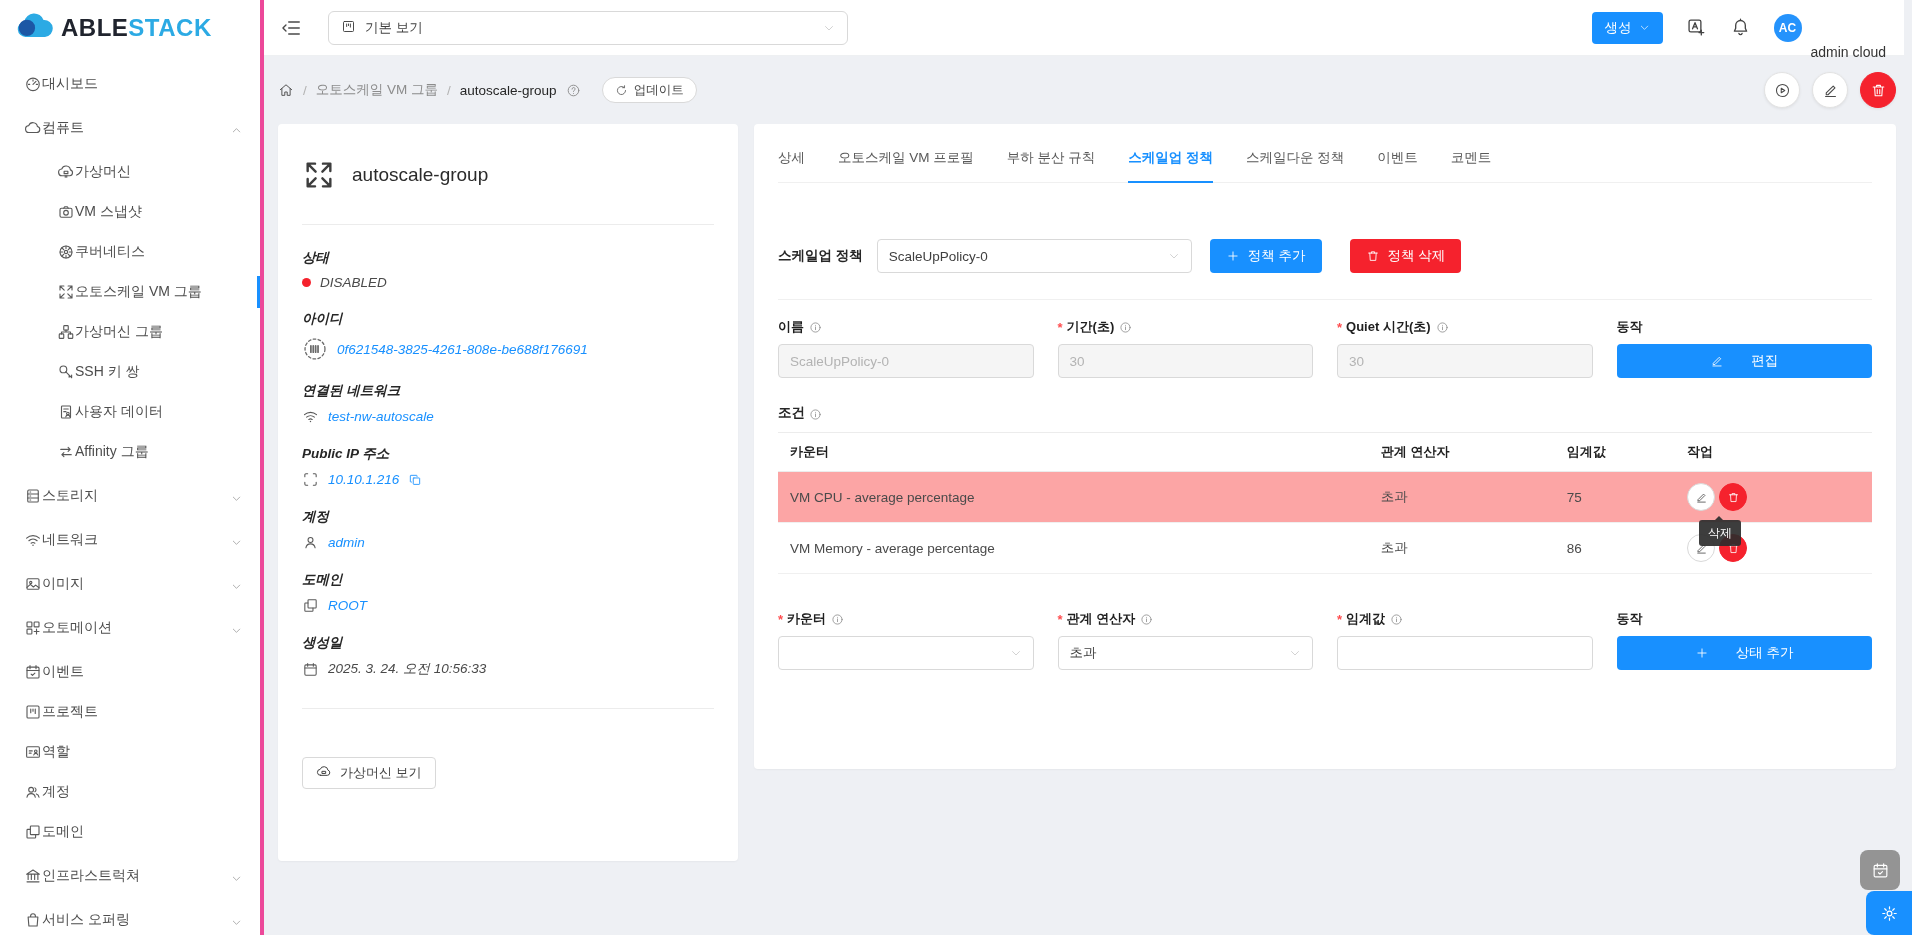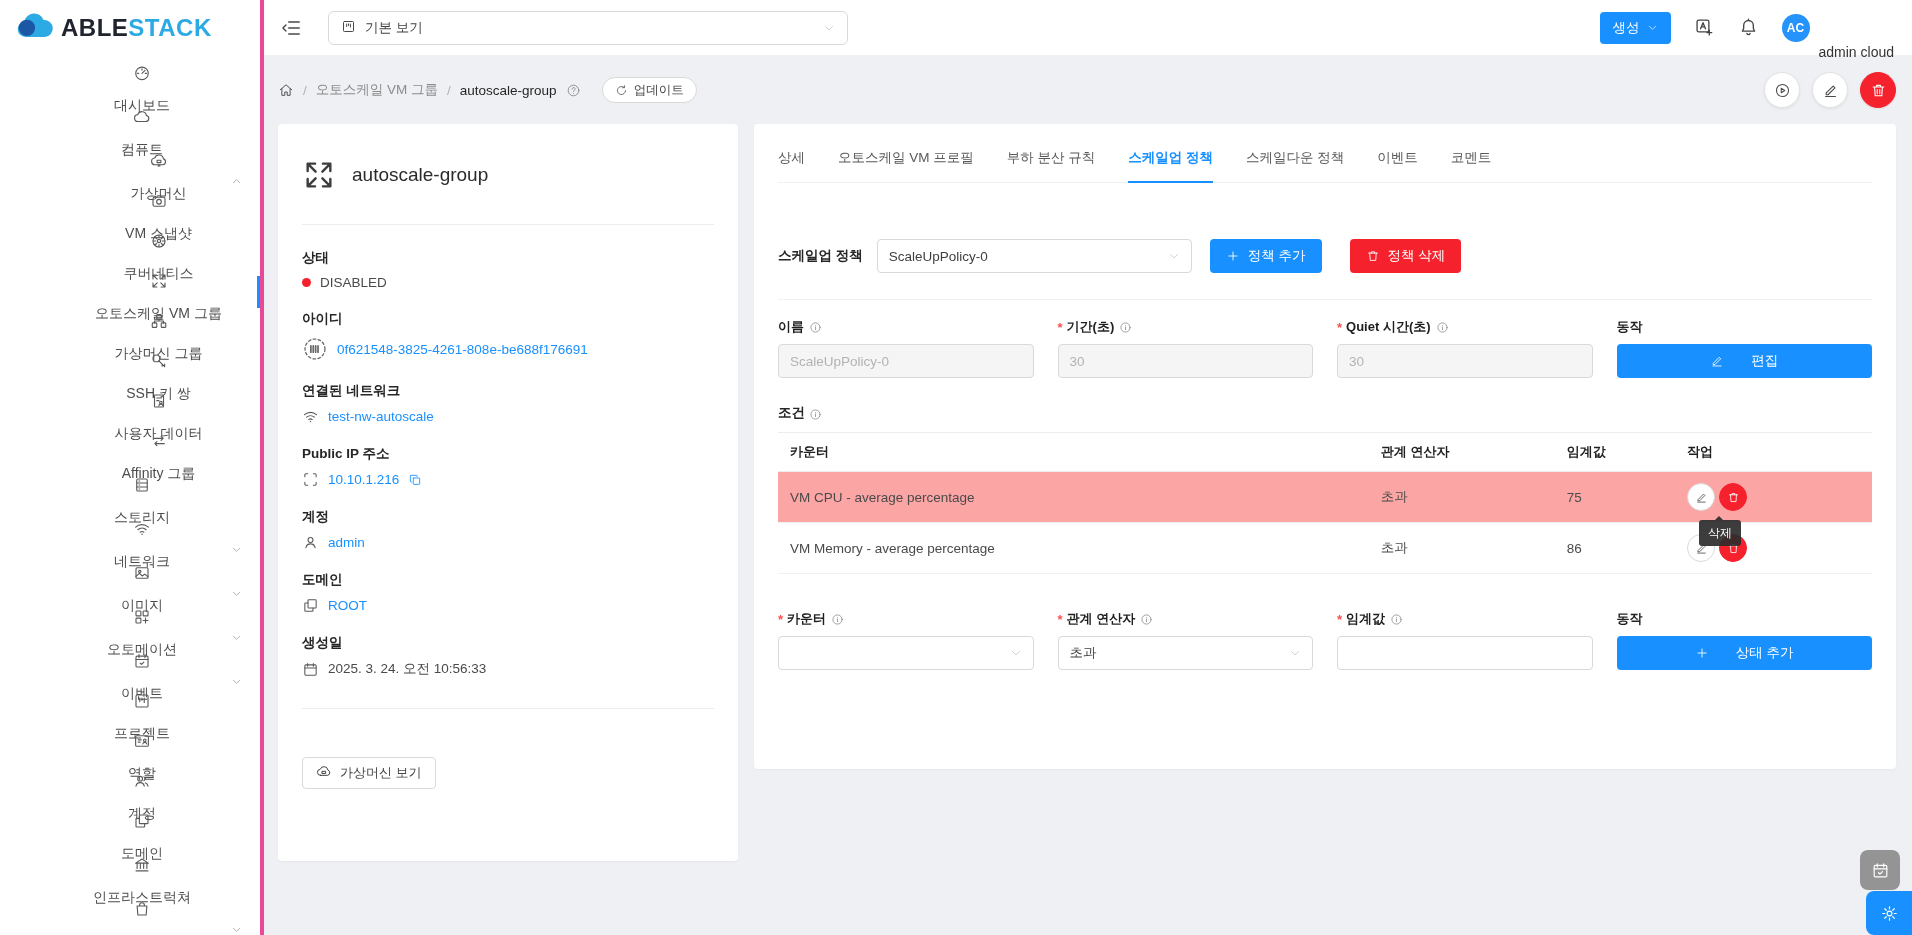--- a/index.html
+++ b/index.html
@@ -5,29 +5,29 @@
   * { margin:0; padding:0; box-sizing:border-box; }
   html,body { width:1912px; height:935px; overflow:hidden; font-family:"Liberation Sans", sans-serif; background:#eef0f4; color:#262626; }
   .ic { fill:none; stroke:currentColor; stroke-width:1.5; stroke-linecap:round; stroke-linejoin:round; }
 
   
   .sidebar { position:absolute; left:0; top:0; width:264px; height:935px; background:#fff; border-right:4px solid #ec4899; z-index:20; overflow:hidden; }
   .logo { height:56px; display:flex; align-items:center; padding-left:16px; gap:7px; cursor:pointer; }
   .logo-text { font-size:24px; font-weight:800; letter-spacing:.5px; line-height:1; }
   .logo-able { color:#20242e; } .logo-stack { color:#2caae4; }
   .menu { padding-top:8px; }
-  .menu-item { height:40px; display:flex; align-items:center; padding-left:24px; gap:15px; font-size:14px; color:#4d4d4d; cursor:pointer; position:relative;flex-direction:column; }
+  .menu-item { height:40px; display:flex; align-items:center; padding-left:24px; font-size:14px; color:#4d4d4d; cursor:pointer; position:relative; }
   .menu-item .mi-icon { width:18px; height:18px; color:#595959; display:flex; align-items:center; justify-content:center; flex:none; }
   .menu-item.sub { padding-left:57px; }
   .menu-item.group { margin:4px 0; }
   .mi-chevron { margin-left:auto; margin-right:18px; color:#8c8c8c; width:11px; height:11px; }
   .menu-item.active .active-bar { position:absolute; right:0; top:4px; bottom:4px; width:3px; background:#1890ff; }
 
   
-  .topbar { position:absolute; left:264px; top:0; right:0; height:56px; background:#fff; border-bottom:1px solid #eef0f2; display:flex; align-items:center; padding:0 18px 0 16px; z-index:10; }
+  .topbar { position:absolute; left:264px; top:0; right:8px; height:56px; background:#fff; border-bottom:1px solid #eef0f2; display:flex; align-items:center; padding:0 18px 0 16px; z-index:10; }
   .fold-btn { width:22px; height:22px; color:#4a4a4a; cursor:pointer; flex:none; }
   .view-select { margin-left:26px; width:520px; height:34px; border:1px solid #d9d9d9; border-radius:6px; background:#fff; display:flex; align-items:center; padding:0 12px; gap:9px; font-size:13.5px; color:#3f3f3f; cursor:pointer; }
   .view-select .vs-caret { margin-left:auto; color:#c3c3c3; width:12px; height:12px; }
   .topbar-right { margin-left:auto; display:flex; align-items:center; gap:23px; }
   .create-btn { background:#1890ff; color:#fff; border:none; height:32px; padding:0 13px; border-radius:4px; font-size:13.5px; display:flex; align-items:center; gap:7px; cursor:pointer; font-family:inherit; }
   .tb-ic { width:21px; height:21px; color:#434343; cursor:pointer; }
   .user-chip { display:flex; align-items:center; gap:9px; cursor:pointer; }
   .avatar { width:28px; height:28px; border-radius:50%; background:#2593fc; color:#fff; font-size:12px; font-weight:700; display:flex; align-items:center; justify-content:center; }
   .username { font-size:14px; color:#333;margin-top:48px; }
 
@@ -49,21 +49,21 @@
 
   .cards { display:flex; gap:16px; padding:0 16px 0 14px; align-items:flex-start; }
   .card { background:#fff; border-radius:4px; box-shadow:0 1px 2px rgba(0,0,0,.04); }
 
   
   .info-card { width:460px; min-height:737px; padding:26px 24px 24px; }
   .title-row { display:flex; align-items:center; gap:16px; padding:8px 0 6px; }
   .title-ic { width:34px; height:34px; color:#3d3d3d; flex:none; }
   .res-title { font-size:19px; color:#2b2b2b; font-weight:500; }
   .i-divider { border-top:1px solid #ececec; margin:26px 0 24px; }
-  .field { margin-bottom:20px; }
+  .field { margin-bottom:20px;font-style:italic; }
   .f-label { font-size:13.5px; font-weight:700; color:#262626; margin-bottom:8px; }
   .f-value { display:flex; align-items:center; gap:9px; font-size:13.5px; color:#4a4a4a; }
   .dot { width:9px; height:9px; border-radius:50%; background:#f5222d; flex:none; }
   .f-ic { width:17px; height:17px; color:#595959; flex:none; }
   .badge-ic { width:26px; height:26px; color:#6a6a6a; flex:none; }
   .link { color:#1890ff; cursor:pointer; }
   .copy-ic { width:14px; height:14px; color:#1890ff; cursor:pointer; }
   .view-vm-btn { margin-top:24px; height:32px; border:1px solid #d9d9d9; border-radius:4px; background:#fff; display:inline-flex; align-items:center; gap:8px; padding:0 13px; font-size:13px; color:#434343; cursor:pointer; font-family:inherit; }
   .view-vm-btn svg { width:16px; height:16px; }
 

